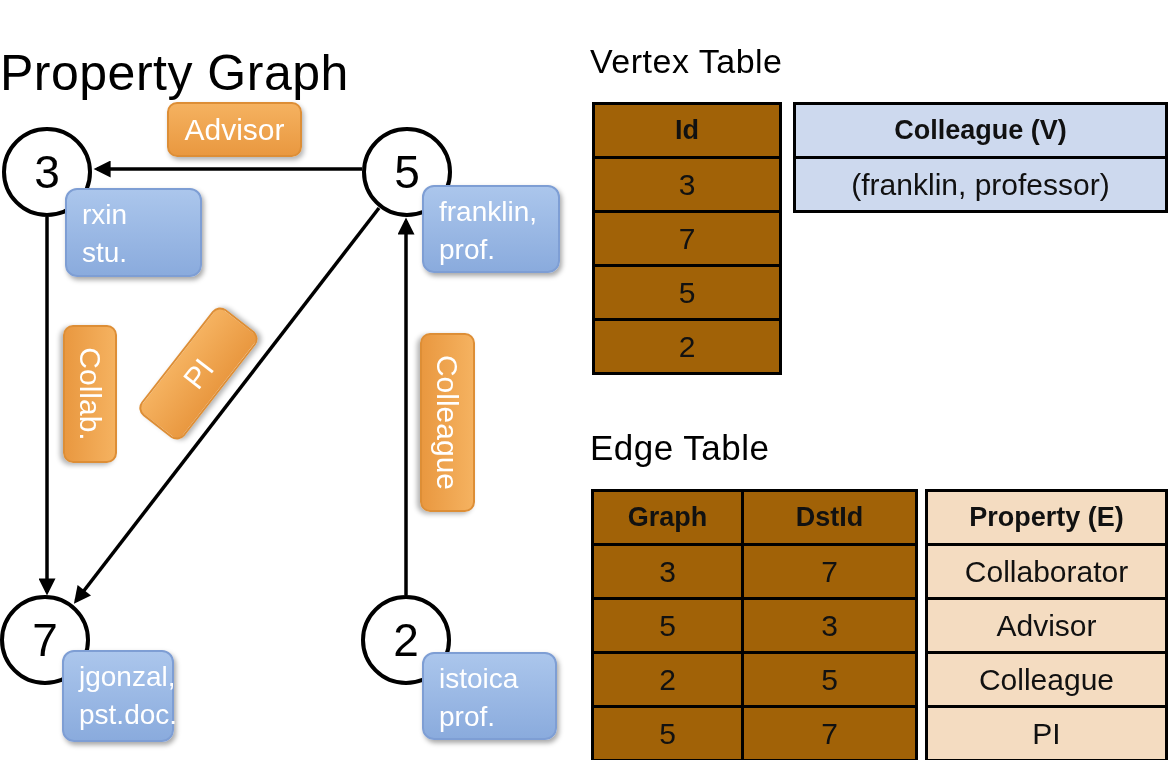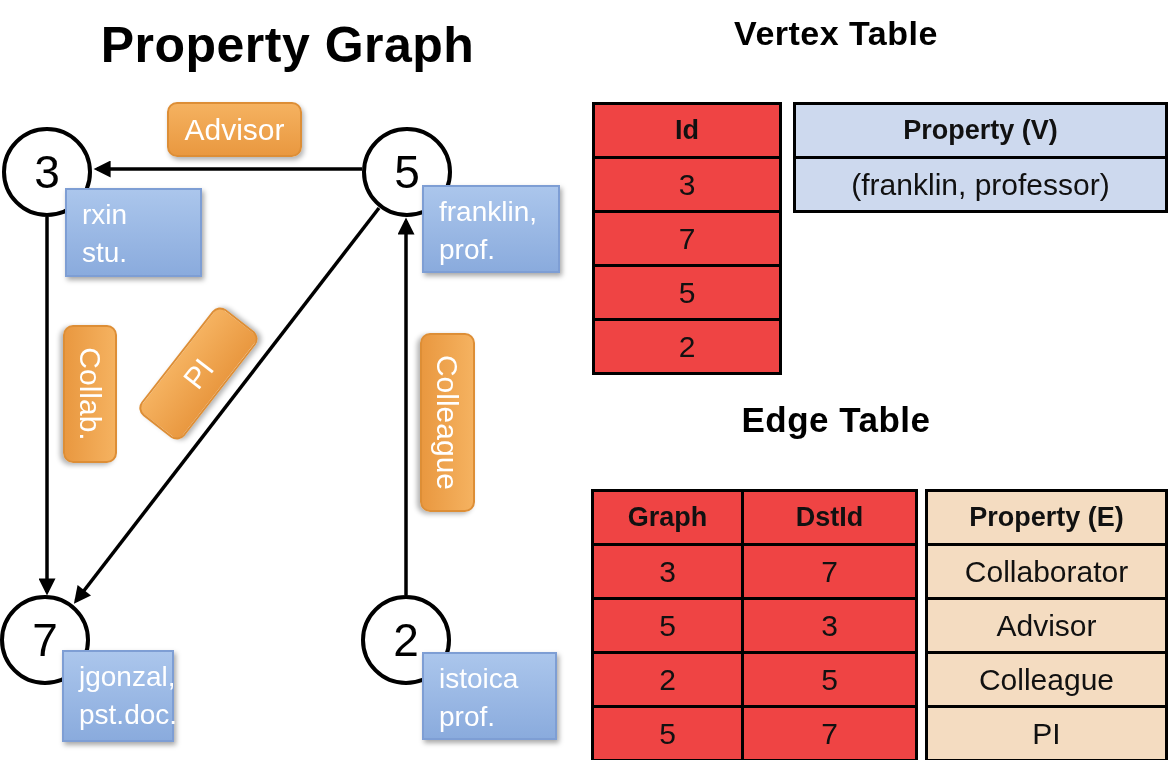--- a/index.html
+++ b/index.html
@@ -2,53 +2,53 @@
 <html><head>
 <meta charset="utf-8">
 <style>
   * { box-sizing: border-box; margin: 0; padding: 0; }
   html, body { background: #fff; }
   .slide {
     position: relative; width: 1170px; height: 760px;
     background: #ffffff; overflow: hidden;
     font-family: "Liberation Sans", sans-serif; color: #000;
   }
-  .title { position: absolute; text-align: center; font-weight: 700; letter-spacing: 0.5px; }
+  .title { position: absolute; font-weight: 400; letter-spacing: 0.5px; margin-top: 28px; }
   #pg-title { left: 0; top: 16px; width: 575px; font-size: 50px; }
   #vt-title { left: 590px; top: 14px; width: 492px; font-size: 34px; }
   #et-title { left: 590px; top: 400px; width: 492px; font-size: 35px; }
 
   svg.edges { position: absolute; left: 0; top: 0; z-index: 1; }
 
   .node {
     position: absolute; width: 90px; height: 90px; z-index: 2;
     border: 4px solid #000; border-radius: 50%; background: #fff;
     display: flex; align-items: center; justify-content: center;
     font-size: 46px; font-weight: 400;
   }
 
   .vlabel {
     position: absolute; z-index: 3;
     background: linear-gradient(180deg, #abc6ec 0%, #8aabdd 100%);
-    border: 2px solid #7e9ed4; border-radius: 0;
+    border: 2px solid #7e9ed4; border-radius: 12px;
     color: #fff; font-size: 28px; line-height: 38px;
     padding: 6px 0 0 15px; text-align: left;
     box-shadow: 2px 3px 5px rgba(0,0,0,0.35);
   }
 
   .elabel {
     position: absolute; z-index: 3;
     background: linear-gradient(180deg, #f5b260 0%, #e99840 100%);
     border: 2px solid #dd8e36; border-radius: 10px;
     color: #fff; font-size: 30px;
     display: flex; align-items: center; justify-content: center;
     box-shadow: 2px 3px 5px rgba(0,0,0,0.30);
   }
 
-  .tbl { position: absolute; border-collapse: collapse; table-layout: fixed; background: #ef4444; }
+  .tbl { position: absolute; border-collapse: collapse; table-layout: fixed; background: #a16207; }
   .tbl th, .tbl td {
     border: 3px solid #000; text-align: center; vertical-align: middle;
     padding: 0; height: 54px; color: #111; overflow: hidden; white-space: nowrap;
   }
   .tbl th { font-size: 27px; font-weight: bold; }
   .tbl td { font-size: 30px; font-weight: 400; }
   .blue th, .blue td { background: #cdd9ee; }
   .tan th, .tan td { background: #f4dcc1; margin-left: 28px; }
 </style>
 </head>
@@ -131,21 +131,21 @@
         </tr>
     <tr>
           <td>2</td>
         </tr>
   </tbody>
     </table>
 
   <table class="tbl blue" style="left:793px; top:102px; width:375px">
     <tbody>
         <tr>
-          <th>Property (V)</th>
+          <th>Colleague (V)</th>
         </tr>
     <tr>
           <td>(franklin, professor)</td>
         </tr>
   </tbody>
     </table>
 
   <table class="tbl" style="left:591px; top:489px; width:324px">
     <colgroup>
         <col style="width:150px">

